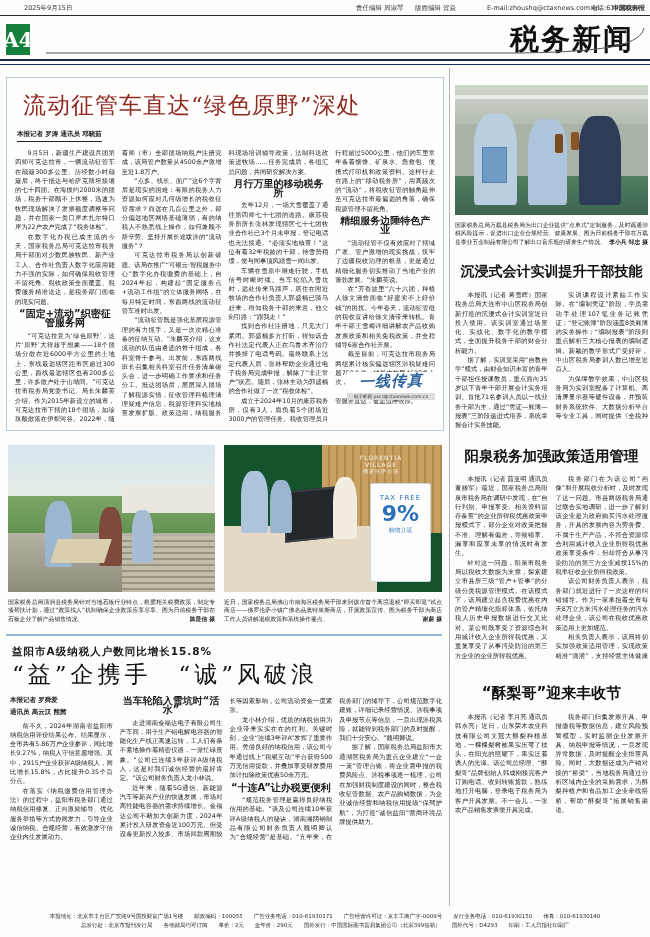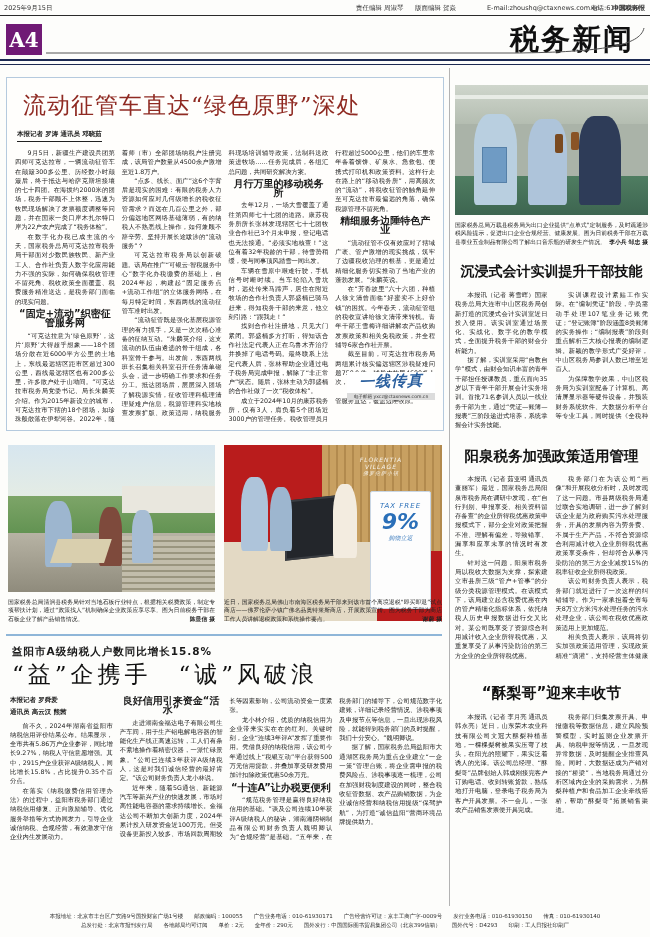--- a/index.html
+++ b/index.html
@@ -2,21 +2,21 @@
 <html><head>
 <meta charset="utf-8">
 <style>
   html,body{margin:0;padding:0;background:#e9e9e9;}
   #page{position:relative;width:650px;height:937px;background:#fdfdfb;margin:0 auto;
         font-family:"DejaVu Sans","Liberation Sans",sans-serif;color:#1a1a1a;overflow:hidden;}
   .abs{position:absolute;}
   
   .mh-small{font-size:6.5px;color:#333;white-space:nowrap;}
   .mh-rule{left:0;top:15px;width:650px;height:1px;background:#2a2a2a;}
-  .page-badge{left:6px;top:24px;width:36px;height:31px;background:#701a75;color:#fff;
+  .page-badge{left:6px;top:24px;width:24px;height:31px;background:#15803d;color:#fff;
       font-family:"DejaVu Serif","Liberation Serif",serif;font-weight:bold;font-size:20px;
       display:flex;align-items:center;justify-content:center;}
   .section-title{right:16px;top:20px;font-family:"DejaVu Serif","Liberation Serif",serif;
       font-size:29px;font-weight:bold;color:#101010;letter-spacing:2px;}
   .mh-double{left:0;top:59px;width:650px;height:3px;border-top:2px solid #1d2a52;border-bottom:1px solid #1d2a52;}
   
   .lead-box{left:6px;top:77px;width:436px;height:352px;border:1px solid #b5cade;background:#fffefc;}
   .lead-headline{position:absolute;left:16px;top:12px;font-family:"DejaVu Serif","Liberation Serif",serif;
       font-size:23px;color:#8f2a22;letter-spacing:1px;white-space:nowrap;}
   .lead-byline{position:absolute;left:10px;top:52px;font-size:6.5px;font-weight:bold;
@@ -49,21 +49,21 @@
   .footer{left:25px;top:912px;width:600px;text-align:center;font-size:5.5px;line-height:9px;color:#2a2a2a;}
   
   .ph{position:absolute;}
   svg{display:block;}
 </style>
 </head>
 <body>
 
 <div id="page">
 
-  <div class="abs mh-small" style="left:4px;top:4px;">2025年9月15日</div>
+  <div class="abs mh-small" style="left:24px;top:4px;">2025年9月15日</div>
   <div class="abs mh-small" style="left:356px;top:4px;">责任编辑 周淑琴</div>
   <div class="abs mh-small" style="left:415px;top:4px;">版面编辑 贺焱</div>
   <div class="abs mh-small" style="left:487px;top:4px;">E-mail:zhoushq@ctaxnews.com.cn</div>
   <div class="abs mh-small" style="left:591px;top:4px;">电话:61930059</div>
   <div class="abs mh-small" style="right:5px;top:4px;font-weight:bold;">中国税务报</div>
   <div class="abs mh-rule"></div>
 
   <div class="abs page-badge">A4</div>
   <div class="abs section-title">税务新闻</div>
   <svg class="abs" style="left:46px;top:26px;" width="600" height="30">
@@ -108,21 +108,21 @@
     <div class="ph" style="left:18%;top:38%;width:13%;height:45%;background:#9db6cf;border-radius:40% 40% 8% 8%;"></div>
     <div class="ph" style="left:44%;top:42%;width:11%;height:40%;background:#7e4a3c;border-radius:40% 40% 8% 8%;"></div>
     <div class="ph" style="left:60%;top:44%;width:10%;height:36%;background:#a7bdd4;border-radius:40% 40% 8% 8%;"></div>
     <div class="ph" style="left:22%;top:64%;width:26%;height:16%;background:#d9cfae;transform:skewX(-18deg);"></div>
   </div>
   <div class="abs caption" style="left:8px;top:598px;width:207px;">
     <span>国家税务总局清涧县税务局针对当地石板行业特点，根据相关税费政策，制定专项帮扶计划，通过“政策找人”机制确保企业政策应享尽享。图为日前税务干部在石板企业了解产品销售情况。</span>
     <span class="credit">陈显信 摄</span>
   </div>
 
-  <div class="abs photo" style="left:224px;top:445px;width:218px;height:176px;background:#b91c1c;font-style:italic;">
+  <div class="abs photo" style="left:224px;top:445px;width:218px;height:147px;background:#14532d;">
     <div class="ph" style="left:45%;top:0;width:55%;height:60%;background:repeating-linear-gradient(90deg,#c8a061 0 6px,#b28a4e 6px 8px);"></div>
     <div class="ph" style="left:55%;top:6%;width:34%;height:26%;color:#f7f3ea;font-size:6px;letter-spacing:1px;text-align:center;">
       <div>FLORENTIA VILLAGE</div>
       <div style="font-size:5px;">佛罗伦萨小镇</div>
     </div>
     <div class="ph" style="left:0;top:55%;width:70%;height:45%;background:#e3d9c4;"></div>
     <div class="ph" style="left:28%;top:30%;width:22%;height:32%;background:#23262b;transform:skewY(-6deg);border:2px solid #3a3d42;"></div>
     <div class="ph" style="left:8%;top:18%;width:12%;height:42%;background:#aec4da;border-radius:40% 40% 8% 8%;"></div>
     <div class="ph" style="left:21%;top:24%;width:10%;height:36%;background:#9db6cf;border-radius:40% 40% 8% 8%;"></div>
     <div class="ph" style="left:50%;top:22%;width:11%;height:42%;background:#f3ece0;border-radius:40% 40% 8% 8%;"></div>
@@ -140,21 +140,21 @@
   <div class="abs blue-rule"></div>
   <div class="abs v-divider"></div>
 
   <div class="abs kicker">益阳市A级纳税人户数同比增长15.8%</div>
   <div class="abs bottom-headline">“益”企携手　“诚”风破浪</div>
   <div class="abs flow bottom-flow">
       <h5>本报记者 罗舜爱</h5>
       <h5>通讯员 高云汉 熊茜</h5>
       <p>前不久，2024年湖南省益阳市纳税信用评价结果公布。结果显示，全市共有5.86万户企业参评，同比增长9.27%，纳税人守信意愿增强。其中，2915户企业获评A级纳税人，同比增长15.8%，占比提升0.35个百分点。</p>
       <p>在落实《纳税缴费信用管理办法》的过程中，益阳市税务部门通过纳税信用修复、正向激励辅导、优化服务举措等方式协同发力，引导企业诚信纳税、合规经营，有效激发守信企业内生发展动力。</p>
-      <h4>良好信用引来资金“活水”</h4>
+      <h4>当车轮陷入雪坑时“活水”</h4>
       <p>走进湖南金福达电子有限公司生产车间，用于生产铝电解电容器的智能化生产线正高速运转，工人们有条不紊地操作着精密仪器，一派忙碌景象。“公司已连续3年获评A级纳税人，这是对我们诚信经营的最好肯定。”该公司财务负责人龙小林说。</p>
       <p>近年来，随着5G通信、新能源汽车等新兴产业的快速发展，市场对高性能电容器的需求持续增长。金福达公司不断加大创新力度，2024年累计投入研发资金近100万元。但受设备更新投入较多、市场回款周期较长等因素影响，公司流动资金一度紧张。</p>
       <p>龙小林介绍，优质的纳税信用为企业带来实实在在的红利。关键时刻，企业“连续3年评A”发挥了重要作用。凭借良好的纳税信用，该公司今年通过线上“税银互动”平台获得500万元信用贷款，并叠加享受研发费用加计扣除政策优惠50余万元。</p>
       <h4>“十连A”让办税更便利</h4>
       <p>“规范税务管理是赢得良好纳税信用的基础。”谈及公司连续10年获评A级纳税人的秘诀，湖南湘阴钢制品有限公司财务负责人魏明卿认为“合规经营”是基础。“五年来，在税务部门的辅导下，公司规范数字化建账，详细记录经营情况、涉税事项及申报节点等信息，一旦出现涉税风险，就能得到税务部门的及时提醒，我们十分安心。”魏明卿说。</p>
       <p>据了解，国家税务总局益阳市大通湖区税务局为重点企业建立“一企一策”管理台账，将企业需申报的税费风险点、涉税事项逐一梳理，公司在加强财税制度建设的同时，整合税收征管数据、农产品购销数据，为企业诚信经营和纳税信用提级“保驾护航”，为打造“诚信益阳”营商环境品牌提供助力。</p>
     </div>
 
   <div class="abs photo" style="left:455px;top:85px;width:193px;height:130px;background:#aab3a8;">
     <div class="ph" style="left:0;top:0;width:100%;height:30%;background:linear-gradient(#cfd6cc,#b4bdb1);"></div>

